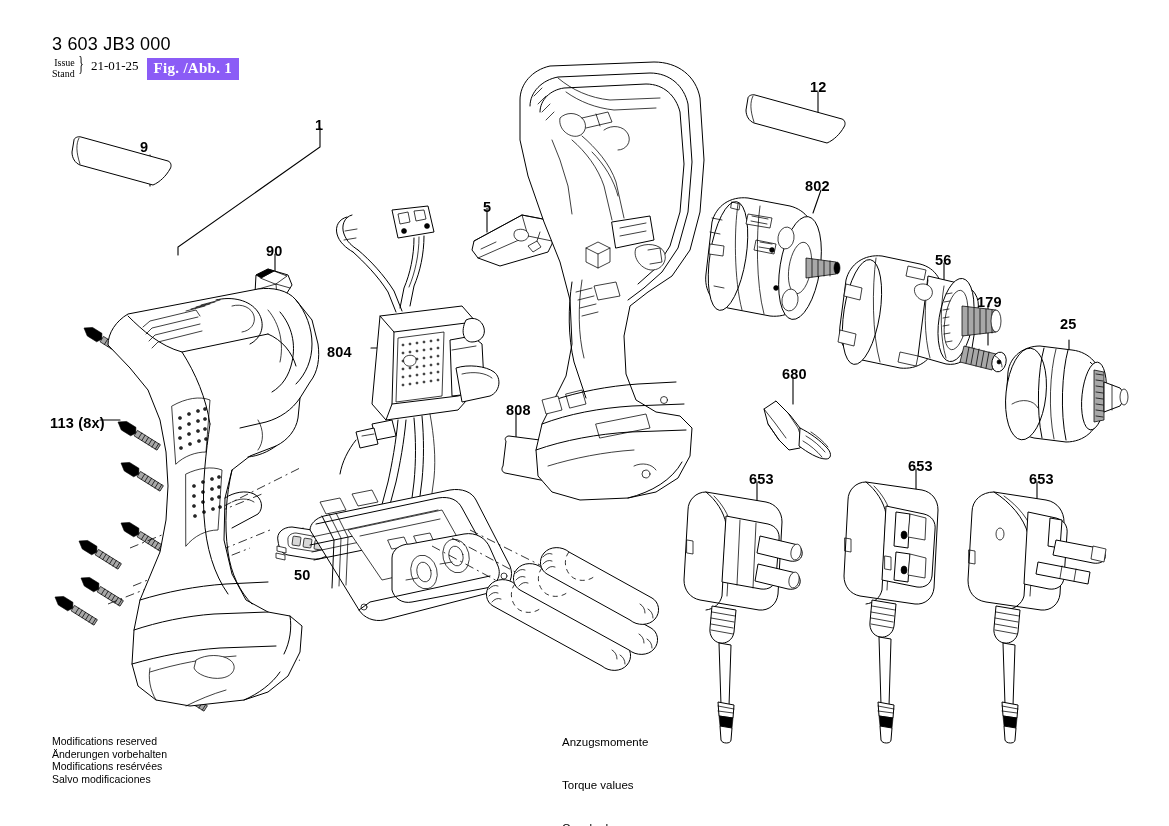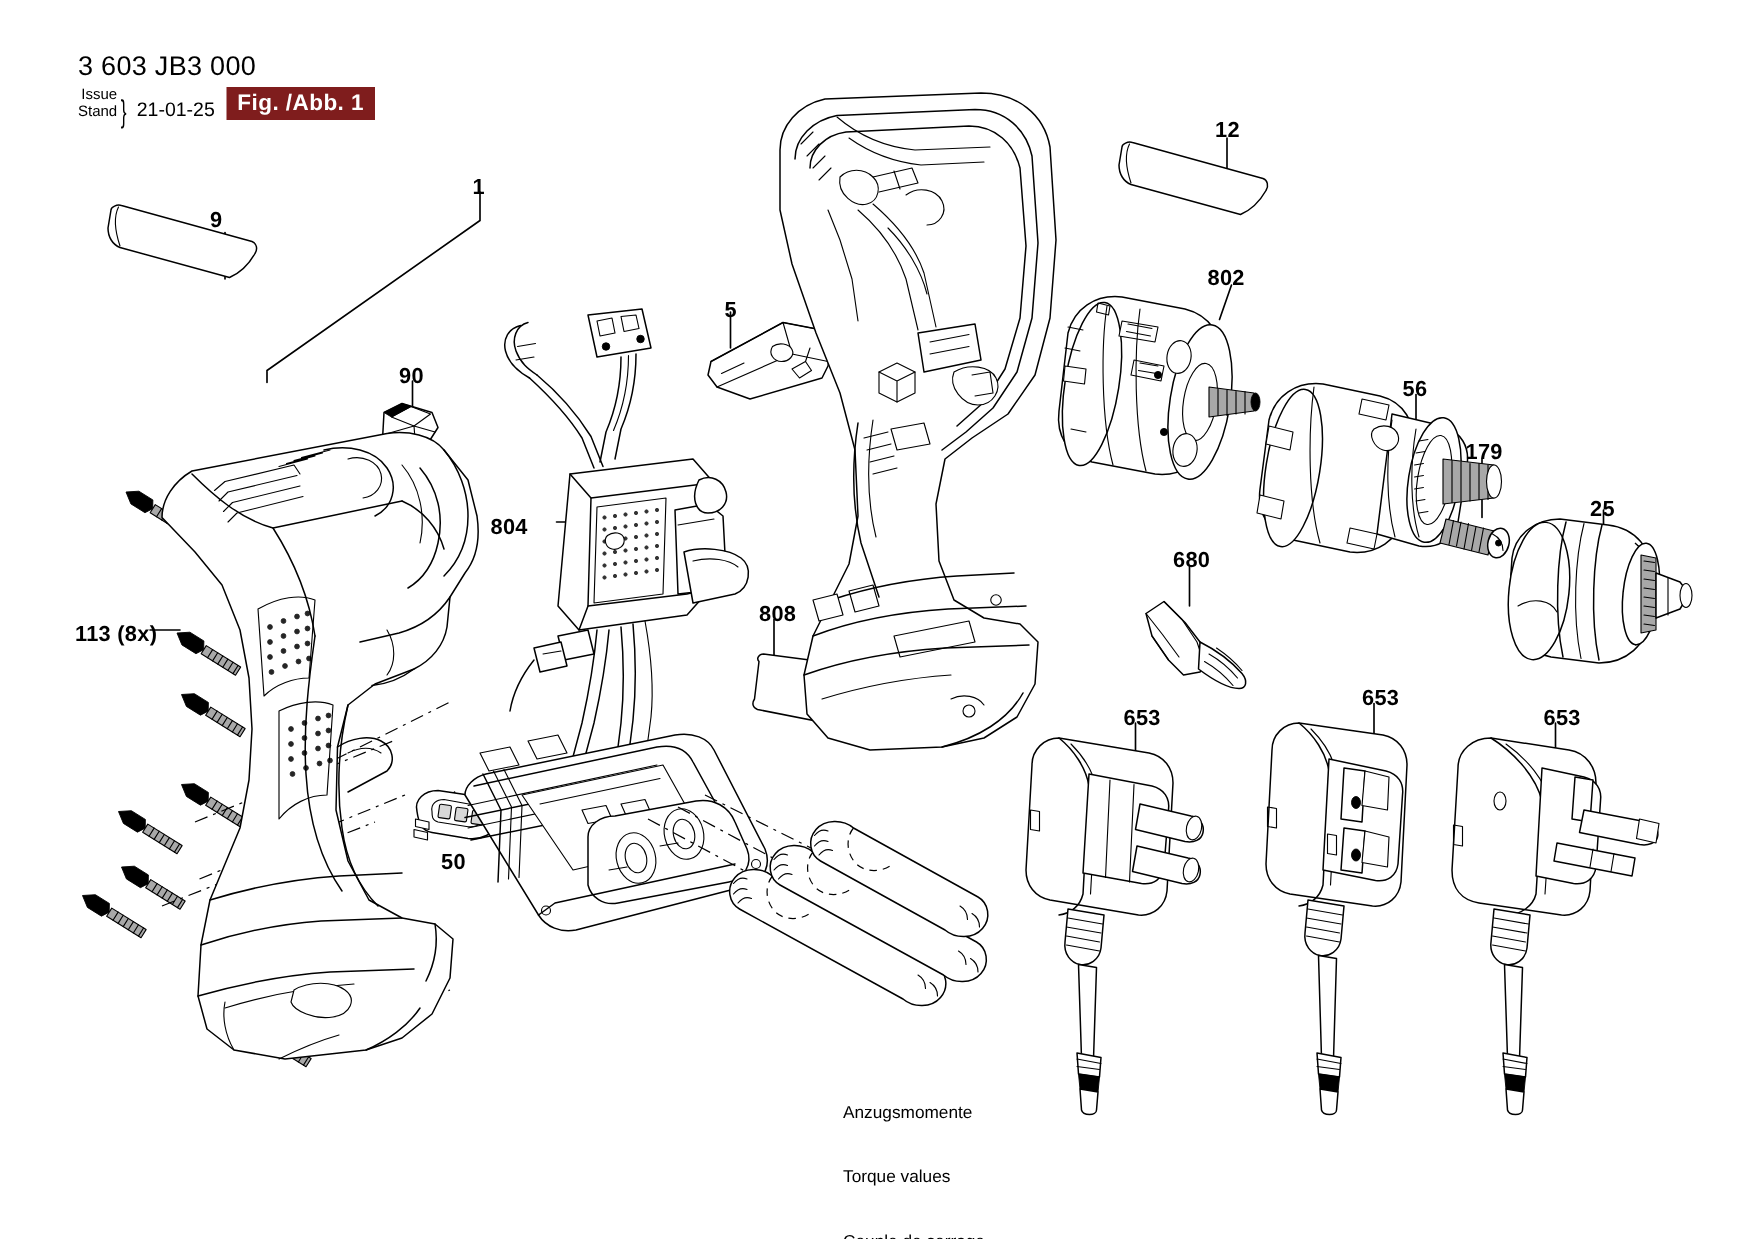--- a/index.html
+++ b/index.html
@@ -6,31 +6,31 @@
   html,body{margin:0;padding:0;background:#ffffff;}
   body{
     width:1169px;height:826px;position:relative;overflow:hidden;
     font-family:"Liberation Sans", sans-serif;color:#000;
   }
   #sheet{position:absolute;inset:0;}
 
   
   #header{position:absolute;left:52px;top:34px;}
   .hdr-part{font-size:18px;letter-spacing:.2px;white-space:nowrap;}
-  .hdr-row2{display:flex;align-items:flex-end;margin-top:3px;}
+  .hdr-row2{display:flex;align-items:flex-start;margin-top:3px;font-family:Liberation Serif, serif;}
   .issue-stand{
     font-size:10px;line-height:10.5px;text-align:right;
   }
   .brace{
     font-size:21px;line-height:10px;margin:0 3px 0 1px;
     transform:scaleX(.55);display:inline-block;
   }
   .hdr-date{font-size:13px;margin:0 8px 0 2px;white-space:nowrap;}
   .fig-badge{
-    background:#7f1d1d;color:#fff;font-size:15px;font-weight:bold;
+    background:#8b5cf6;color:#fff;font-size:15px;font-weight:bold;
     padding:2px 7px 3px 7px;letter-spacing:.3px;white-space:nowrap;
   }
 
   
   #modifications{position:absolute;left:52px;top:735px;font-size:10.5px;line-height:12.6px;white-space:pre;}
   #torque{position:absolute;left:562px;top:706px;font-size:11.5px;line-height:14.4px;white-space:pre;}
 
   
   .lbl{
     position:absolute;font-size:14.5px;font-weight:bold;
@@ -62,20 +62,24 @@
       <div class="issue-stand">
         <div>Issue</div>
         <div>Stand</div>
       </div>
       <div class="brace">}</div>
       <div class="hdr-date">21-01-25</div>
       <div class="fig-badge">Fig. /Abb. 1</div>
     </div>
   </div>
 
+  <div id="modifications">Modifications reserved
+Änderungen vorbehalten
+Modifications resérvées
+Salvo modificaciones</div>
 
   <div id="torque">
     <div>Anzugsmomente</div>
     <div>Torque values</div>
     <div>Couple de serrage</div>
     
     
   </div>
 
   <svg id="art" viewBox="0 0 1169 826">
@@ -712,21 +716,21 @@
 
   <div id="callout-layer">
       <div class="lbl" style="left: 140px; top: 139px;">9</div>
       <div class="lbl" style="left: 315px; top: 117px;">1</div>
       <div class="lbl" style="left: 810px; top: 79px;">12</div>
       <div class="lbl" style="left: 266px; top: 243px;">90</div>
       <div class="lbl" style="left: 483px; top: 199px;">5</div>
       <div class="lbl" style="left: 805px; top: 178px;">802</div>
       <div class="lbl" style="left: 935px; top: 252px;">56</div>
       <div class="lbl" style="left: 977px; top: 294px;">179</div>
-      <div class="lbl" style="left: 1060px; top: 332px;">25</div>
+      <div class="lbl" style="left: 1060px; top: 316px;">25</div>
       <div class="lbl" style="left: 327px; top: 344px; text-align: center;">804</div>
       <div class="lbl" style="left: 506px; top: 402px;">808</div>
       <div class="lbl" style="left: 782px; top: 366px;">680</div>
       <div class="lbl" style="left: 50px; top: 415px;">113 (8x)</div>
       <div class="lbl" style="left: 294px; top: 567px;">50</div>
       <div class="lbl" style="left: 749px; top: 471px;">653</div>
       <div class="lbl" style="left: 908px; top: 458px;">653</div>
       <div class="lbl" style="left: 1029px; top: 471px;">653</div>
     </div>
 

